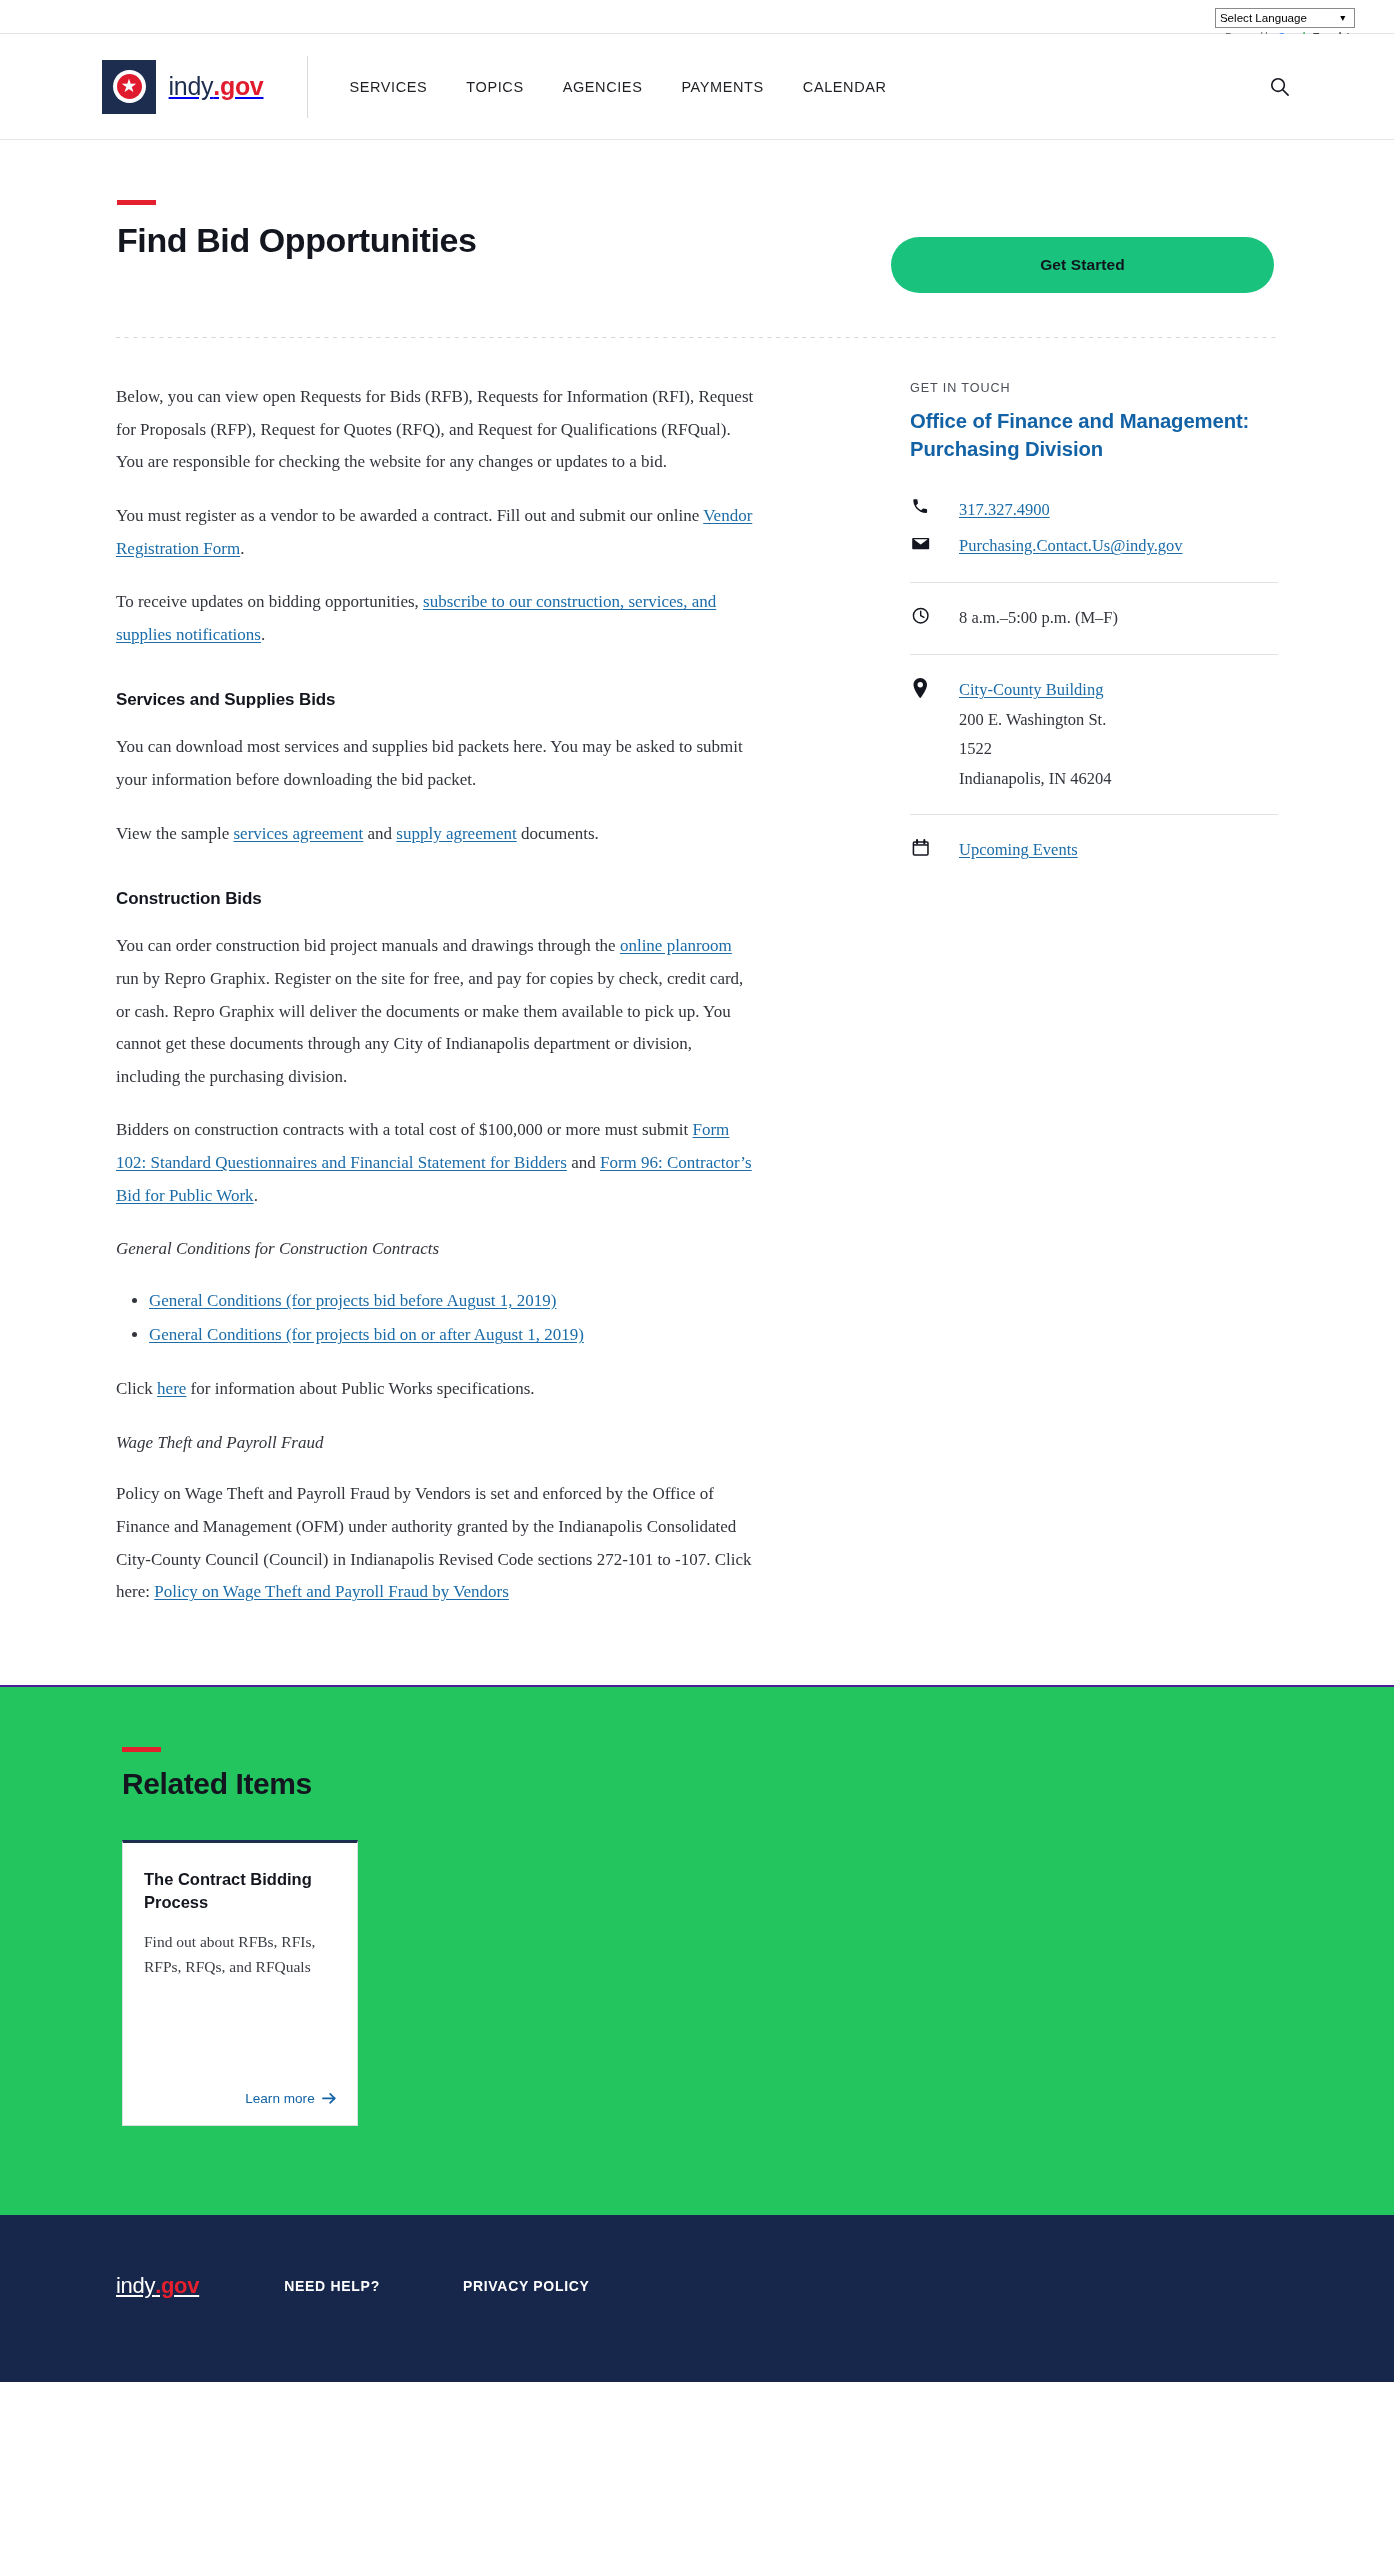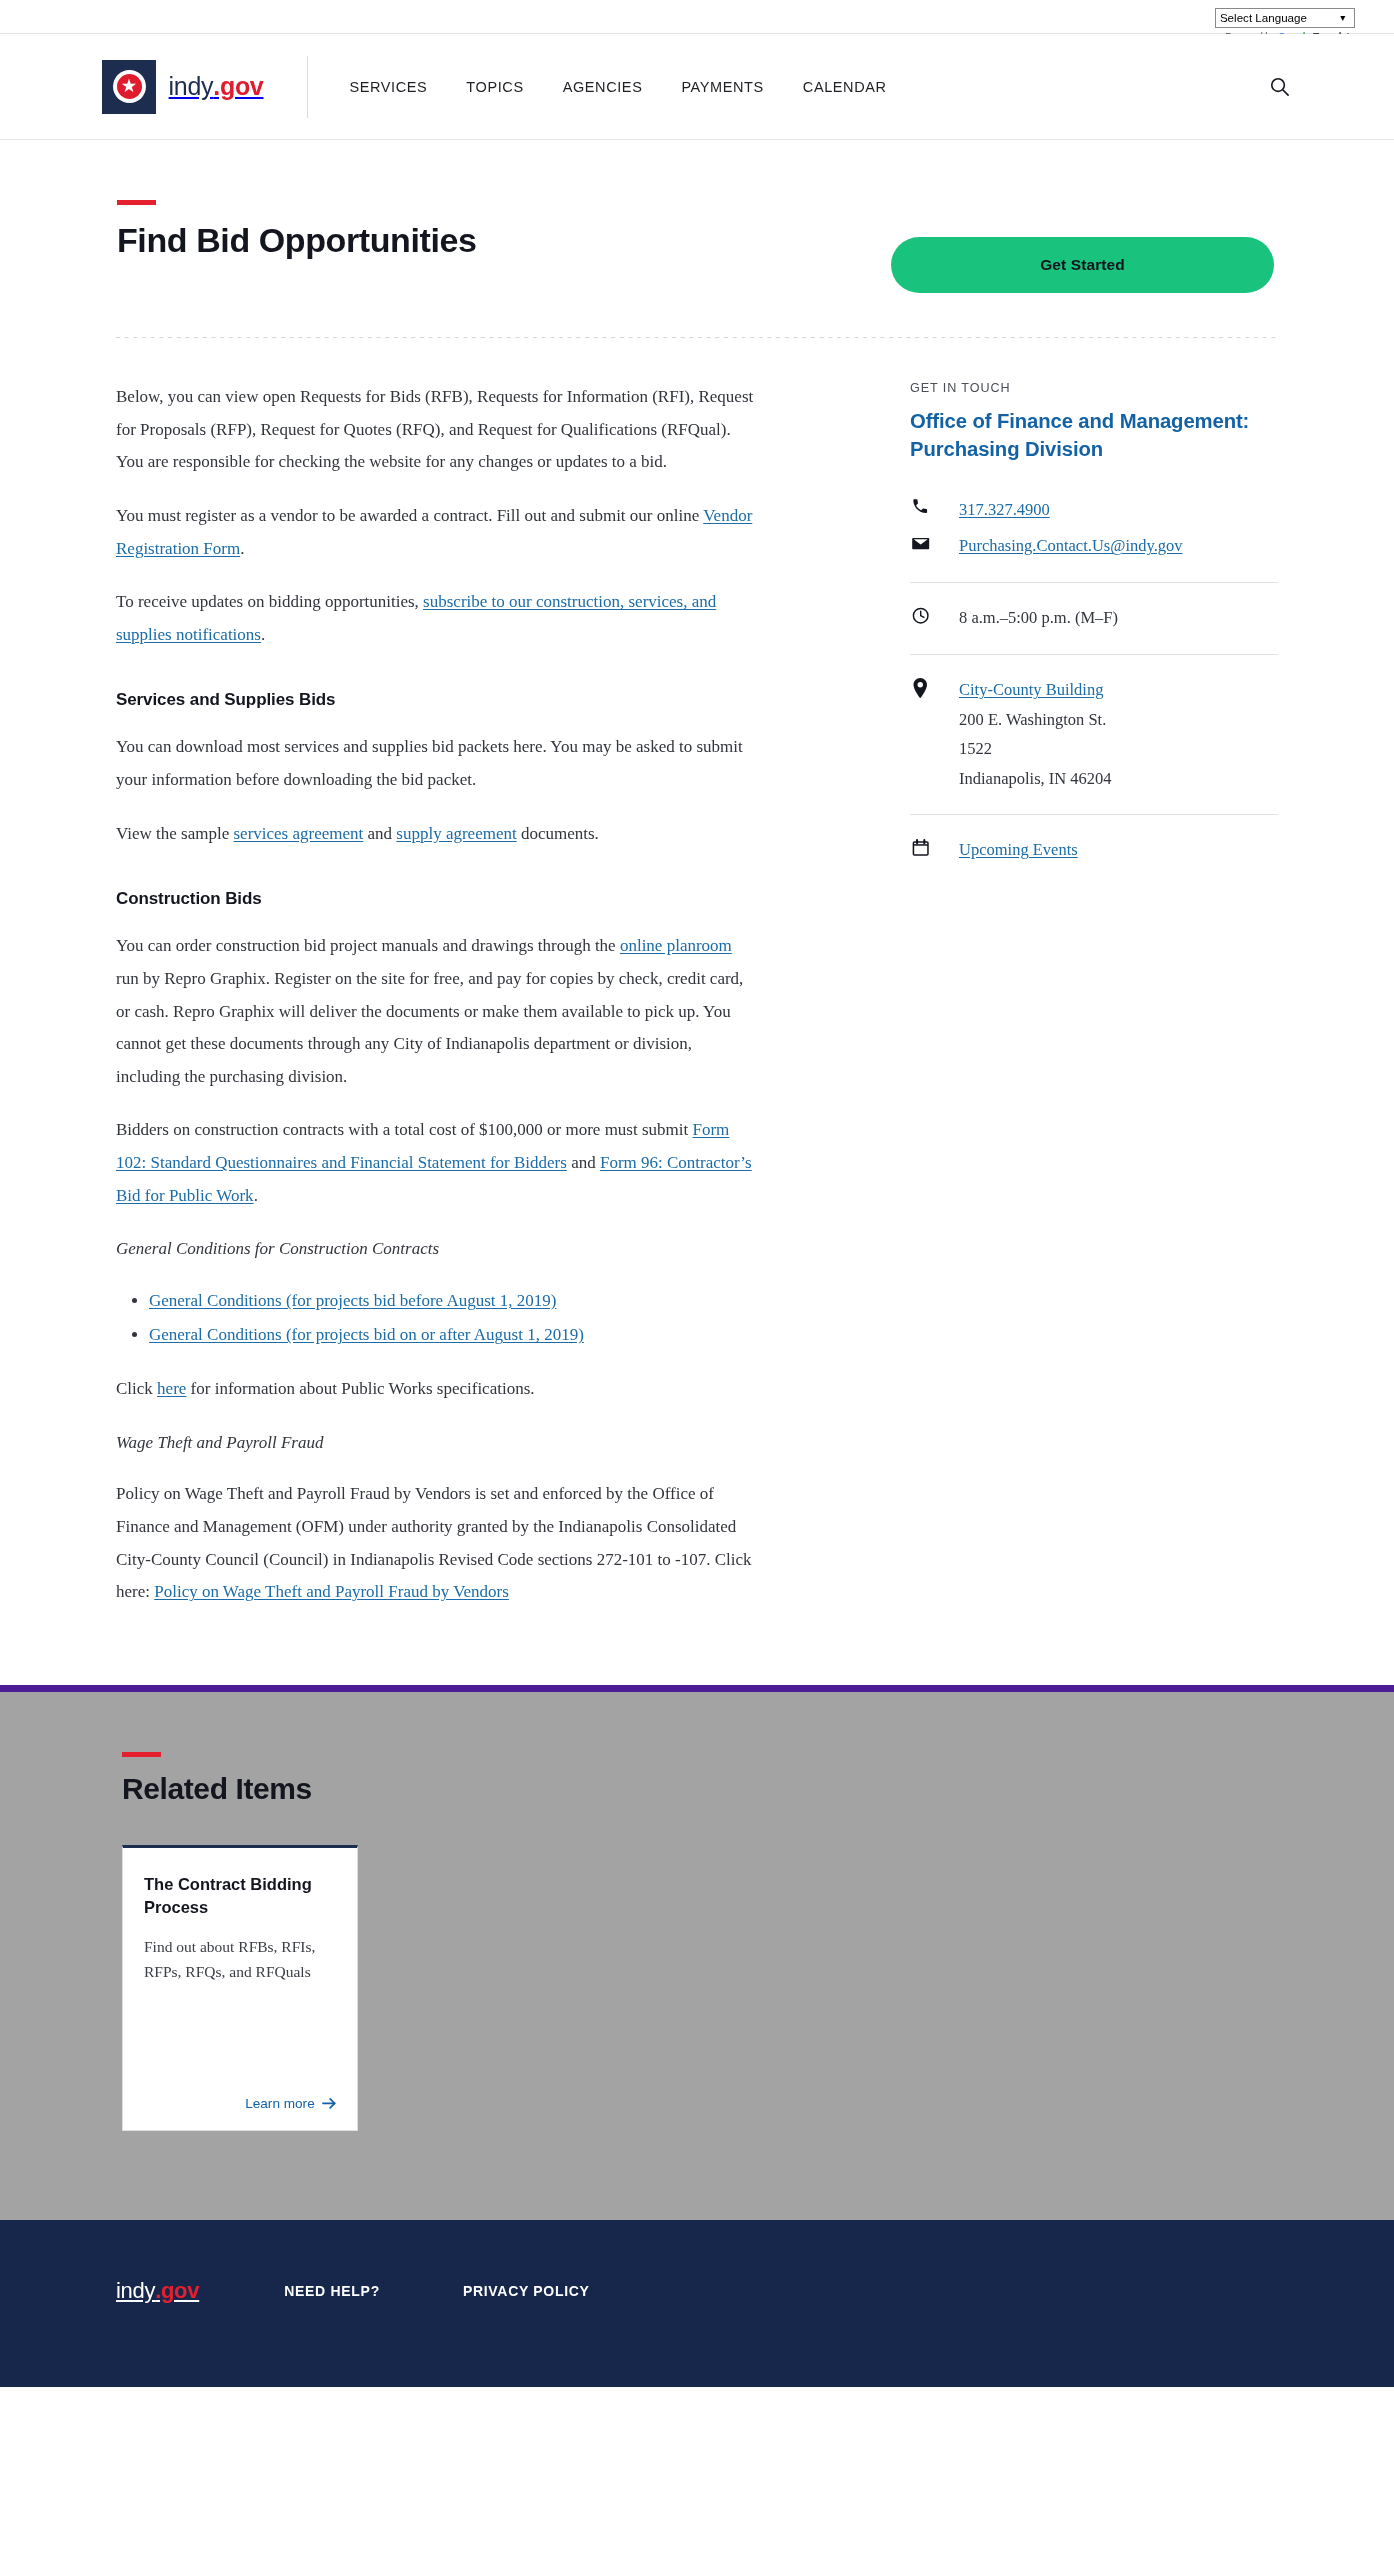--- a/index.html
+++ b/index.html
@@ -307,22 +307,22 @@
   }
   .addr-line {
     font-family: "Liberation Serif", serif;
     font-size: 16.5px;
     line-height: 1.78;
     color: #32353c;
   }
 
   
   .related-section {
-    background: #a3a3a3;
-    border-top: 7px solid #4c1d95;
+    background: #22c55e;
+    border-top: 2px solid #4c1d95;
     padding: 60px 0 89px 12px;
   }
   .related-title {
     font-family: "Liberation Sans", sans-serif;
     font-size: 30px;
     font-weight: 700;
     color: #14161f;
     letter-spacing: -0.4px;
   }
   .card-grid { display: flex; gap: 27px; margin-top: 39px; }

